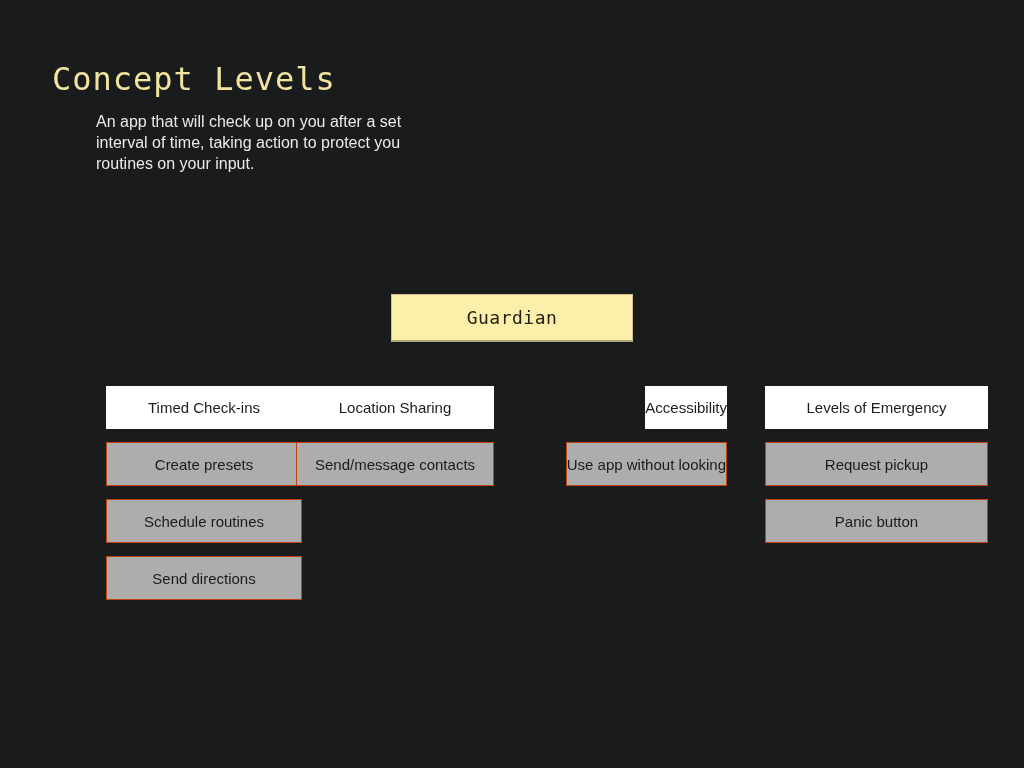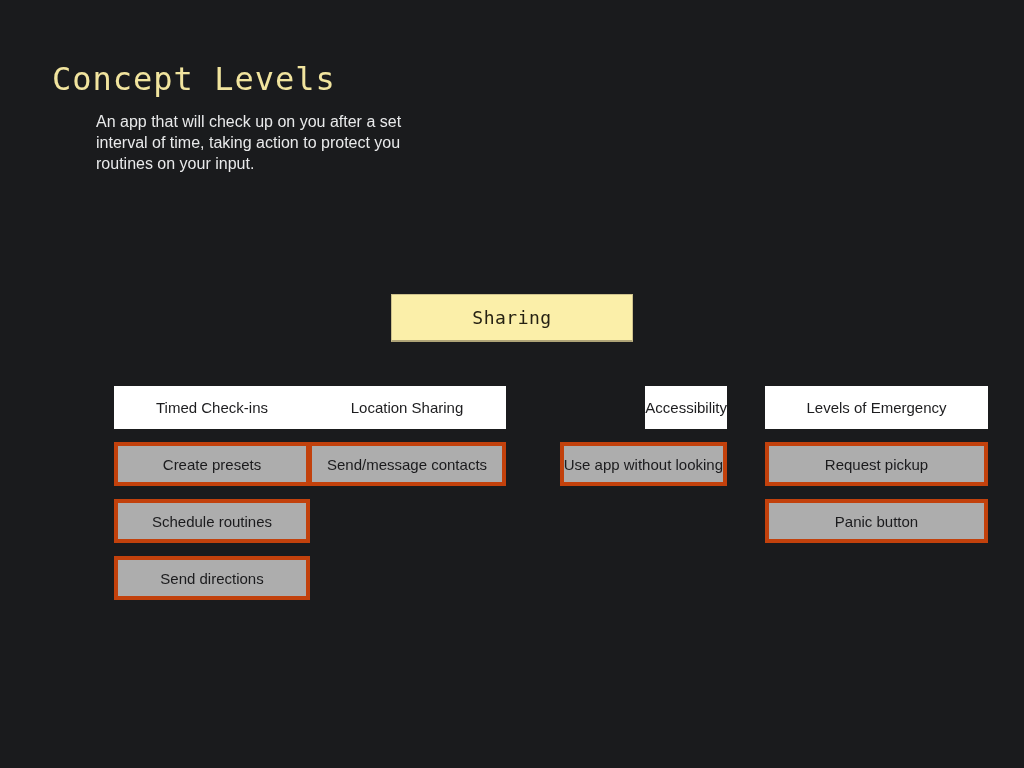--- a/index.html
+++ b/index.html
@@ -55,38 +55,38 @@
     color: #262213;
   }
   .col {
     position: absolute;
     top: 386px;
     width: 196px;
     display: flex;
     flex-direction: column;
     gap: 13px;
   }
-  .col-1 { left: 70px; padding-left: 44px; }
-  .col-2 { left: 308px; width: 198px; }
+  .col-1 { left: 62px; padding-left: 44px; }
+  .col-2 { left: 296px; width: 198px; }
   .col-3 { left: 530px; width: 197px; align-items: flex-end; }
   .col-4 { left: 765px; width: 223px; }
   .category-node {
     height: 43px;
     background: #FFFFFF;
     display: flex;
     align-items: center;
     justify-content: center;
     font-size: 15px;
     color: #1D1D1F;
   }
   .feature-node {
     height: 44px;
     box-sizing: border-box;
     background: #ADADAD;
-    border: 4px solid #c2410c;
+    border: 1px solid #c2410c;
     display: flex;
     align-items: center;
     justify-content: center;
     font-size: 15px;
     color: #1B1B1D;
     white-space: nowrap;
   }
 </style>
 </head>
 <body>
@@ -94,21 +94,21 @@
 <div class="canvas">
 
   <h1 class="page-title">Concept Levels</h1>
 
   <div class="page-desc">
     <div>An app that will check up on you after a set</div>
     <div>interval of time, taking action to protect you</div>
     <div>routines on your input.</div>
   </div>
 
-  <div class="root-node">Sharing</div>
+  <div class="root-node">Guardian</div>
 
   <div class="col col-1">
     <div class="category-node">Timed Check-ins</div>
     <div class="feature-node">Create presets</div>
     <div class="feature-node">Schedule routines</div>
     <div class="feature-node">Send directions</div>
   </div>
 
   <div class="col col-2">
     <div class="category-node">Location Sharing</div>

